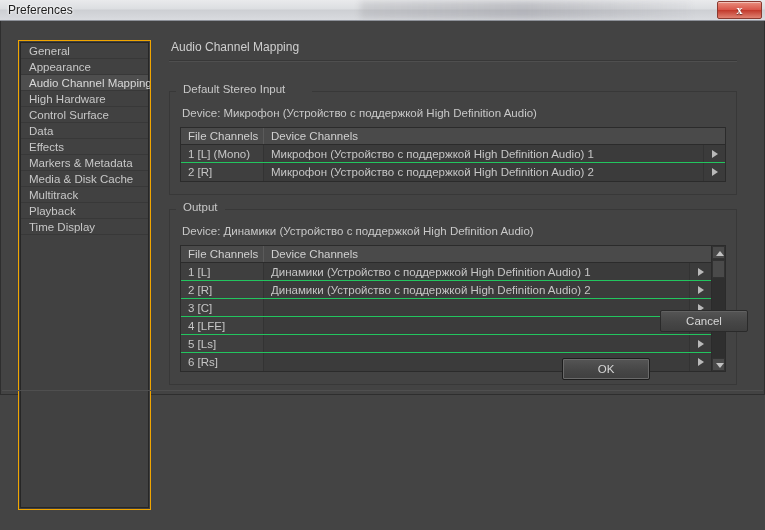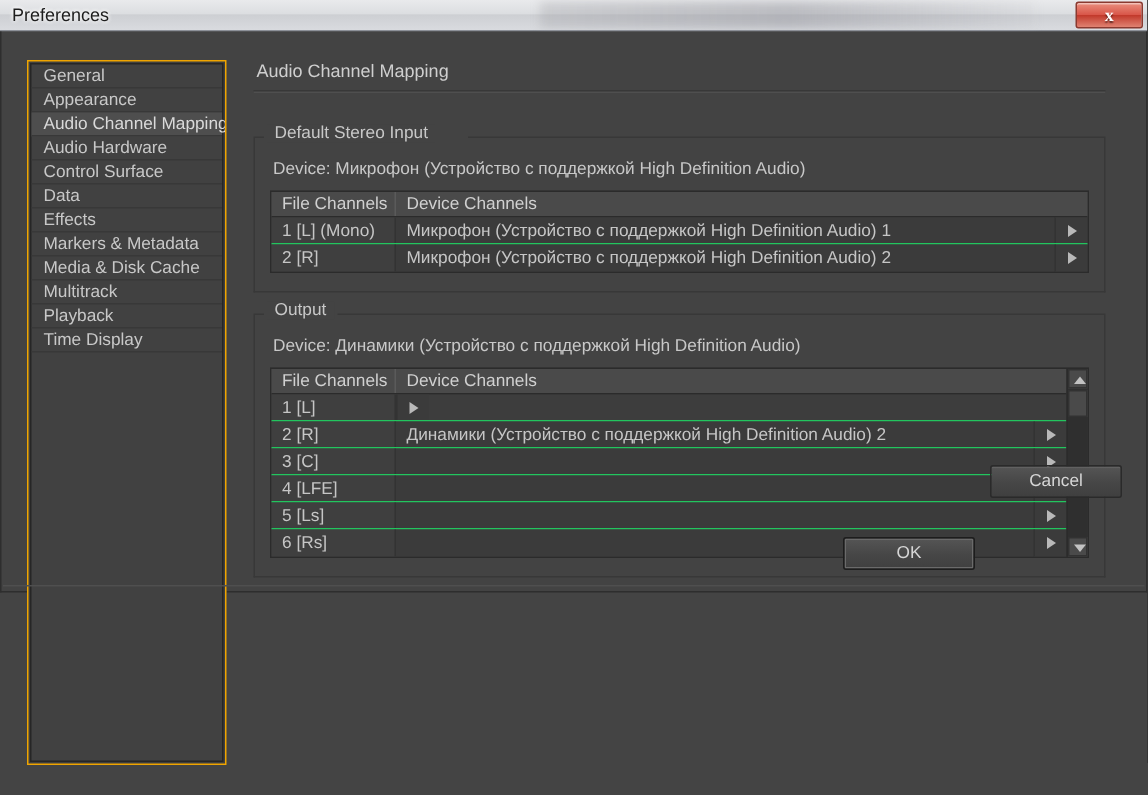--- a/index.html
+++ b/index.html
@@ -325,21 +325,21 @@
     </div>
   </div>
 
   <div class="body">
 
     <div class="sidebar">
       <div class="sidebar-inner" id="sidebar-items">
           <div class="side-item"><span>General</span></div>
           <div class="side-item"><span>Appearance</span></div>
           <div class="side-item selected"><span>Audio Channel Mapping</span></div>
-          <div class="side-item"><span>Audio Hardware</span></div>
+          <div class="side-item"><span>High Hardware</span></div>
           <div class="side-item"><span>Control Surface</span></div>
           <div class="side-item"><span>Data</span></div>
           <div class="side-item"><span>Effects</span></div>
           <div class="side-item"><span>Markers &amp; Metadata</span></div>
           <div class="side-item"><span>Media &amp; Disk Cache</span></div>
           <div class="side-item"><span>Multitrack</span></div>
           <div class="side-item"><span>Playback</span></div>
           <div class="side-item"><span>Time Display</span></div>
         </div>
     </div>
@@ -388,20 +388,21 @@
             <div class="device-line">Device: Динамики (Устройство с поддержкой High Definition Audio)</div>
             <div class="table-wrap">
               <div class="table-main">
                 <div class="thead">
                   <div class="th c1">File Channels</div>
                   <div class="th c2">Device Channels</div>
                   <div class="th c3"></div>
                 </div>
                 <div class="trow">
                   <div class="td c1">1 [L]</div>
+                  <div class="td c2">Динамики (Устройство с поддержкой High Definition Audio) 1</div>
                   <div class="td c3">
                     <div class="tri"></div>
                   </div>
                 </div>
                 <div class="trow">
                   <div class="td c1">2 [R]</div>
                   <div class="td c2">Динамики (Устройство с поддержкой High Definition Audio) 2</div>
                   <div class="td c3">
                     <div class="tri"></div>
                   </div>

